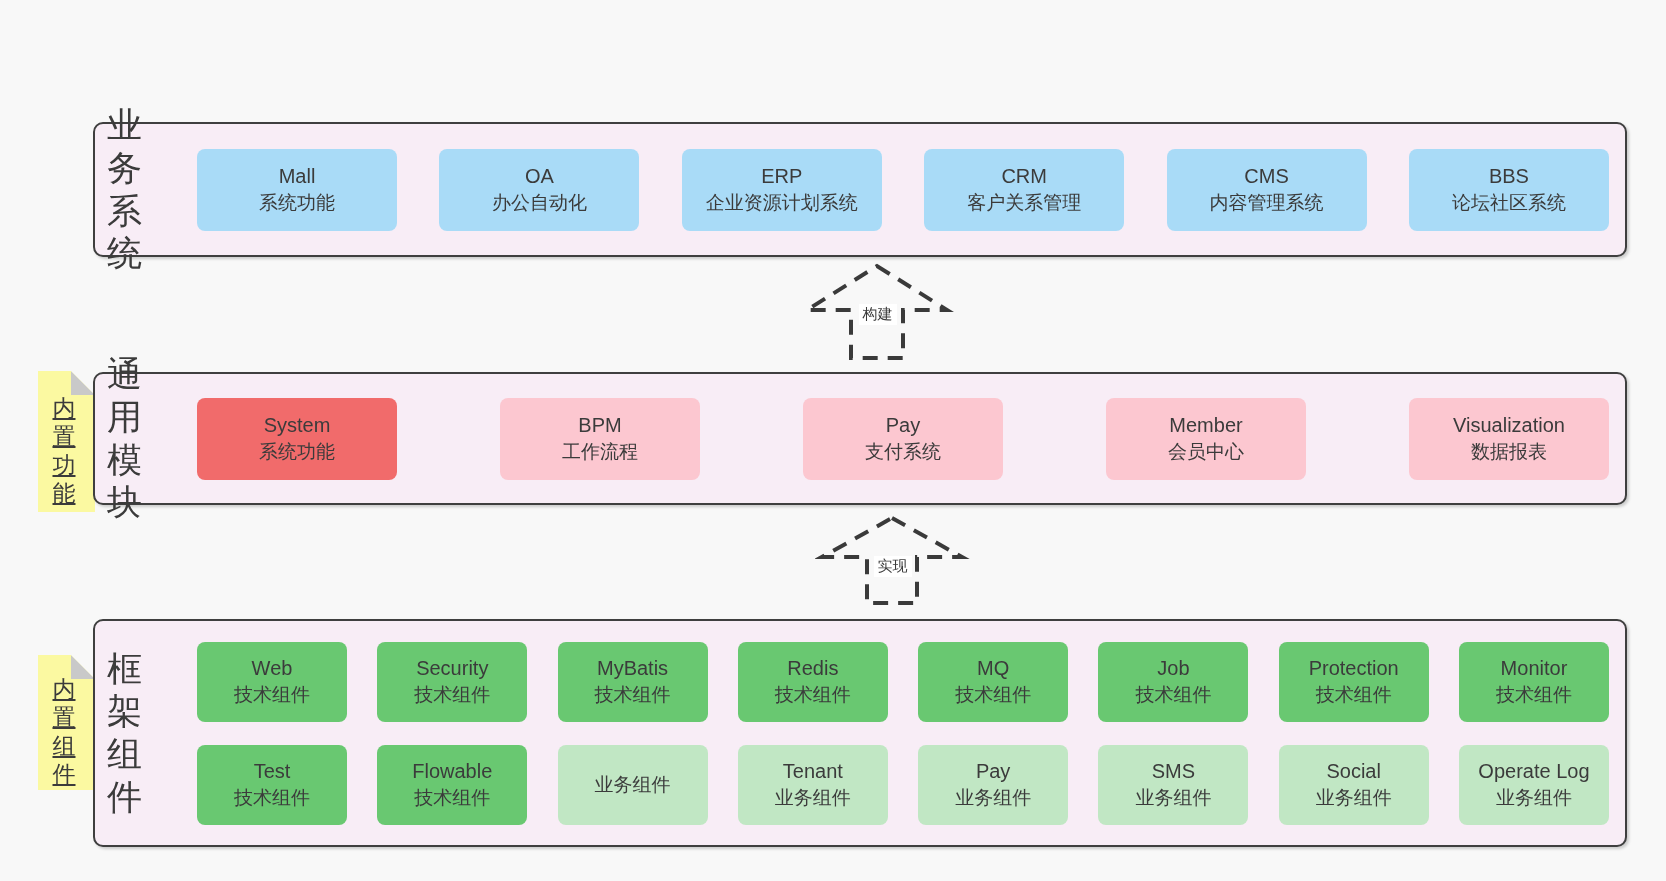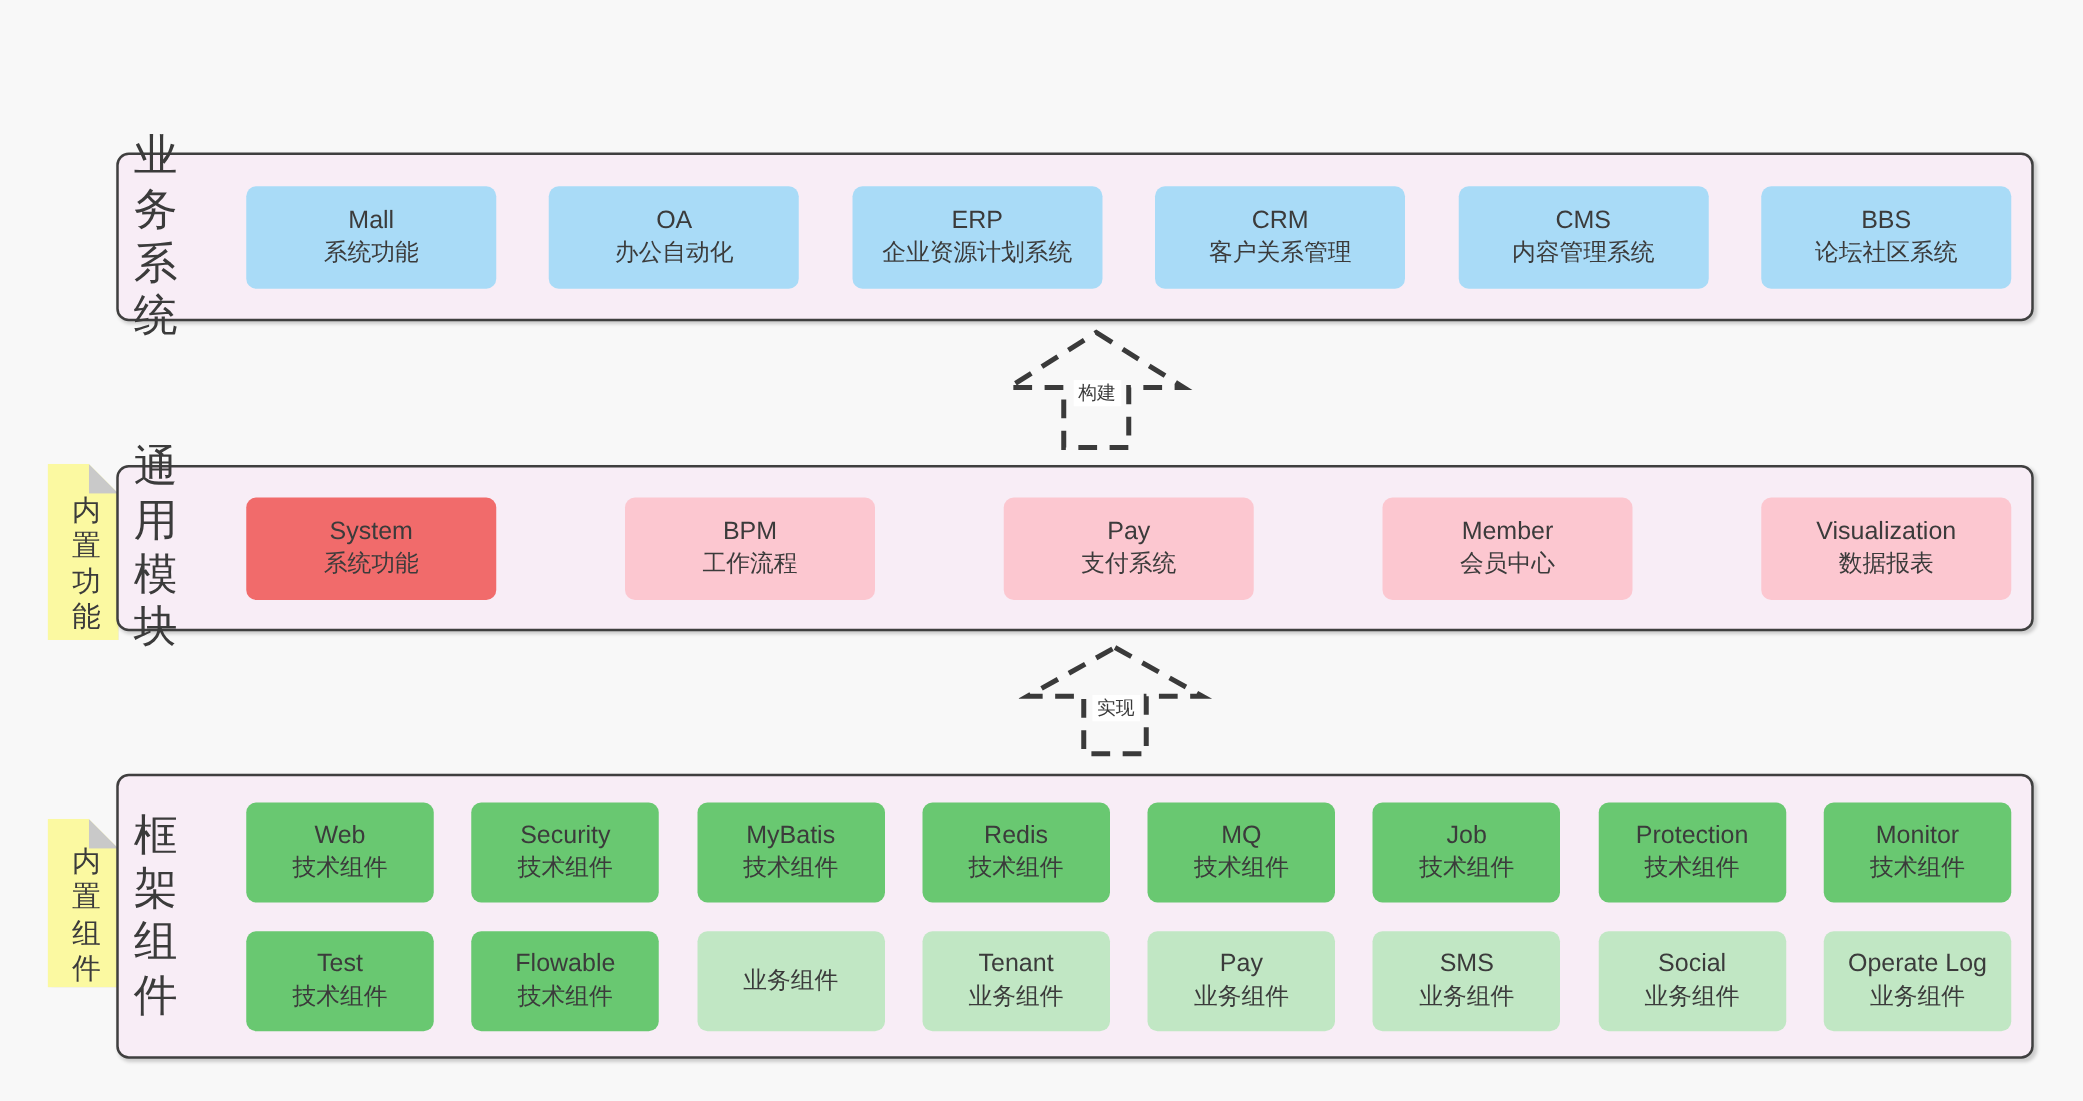--- a/index.html
+++ b/index.html
@@ -62,21 +62,21 @@
   }
   .sticky-modules{top:371px;height:141px;}
   .sticky-components{top:655px;height:135px;}
   .sticky .fold{
     position:absolute;top:0;right:0;width:24px;height:24px;
     background:var(--c-fold);
     clip-path:polygon(0 0,100% 100%,0 100%);
   }
   .sticky-text{
     display:block;width:28px;margin-top:18px;font-size:23px;line-height:1.22;
-    text-align:right;word-break:break-all;color:var(--c-text);
+    text-align:left;word-break:break-all;color:var(--c-text);text-decoration:underline;
   }
 
   
   .arrow{position:absolute;z-index:3;}
   .arrow-build{left:800px;top:262px;width:155px;height:102px;}
   .arrow-implement{left:815px;top:514px;width:155px;height:93px;}
   .arrow svg{display:block;width:100%;height:100%;}
   .arrow polygon{fill:none;stroke:var(--c-arrow);stroke-width:4;stroke-dasharray:15 10;}
   .arrow-label{
     position:absolute;left:50%;top:42px;transform:translateX(-50%);

